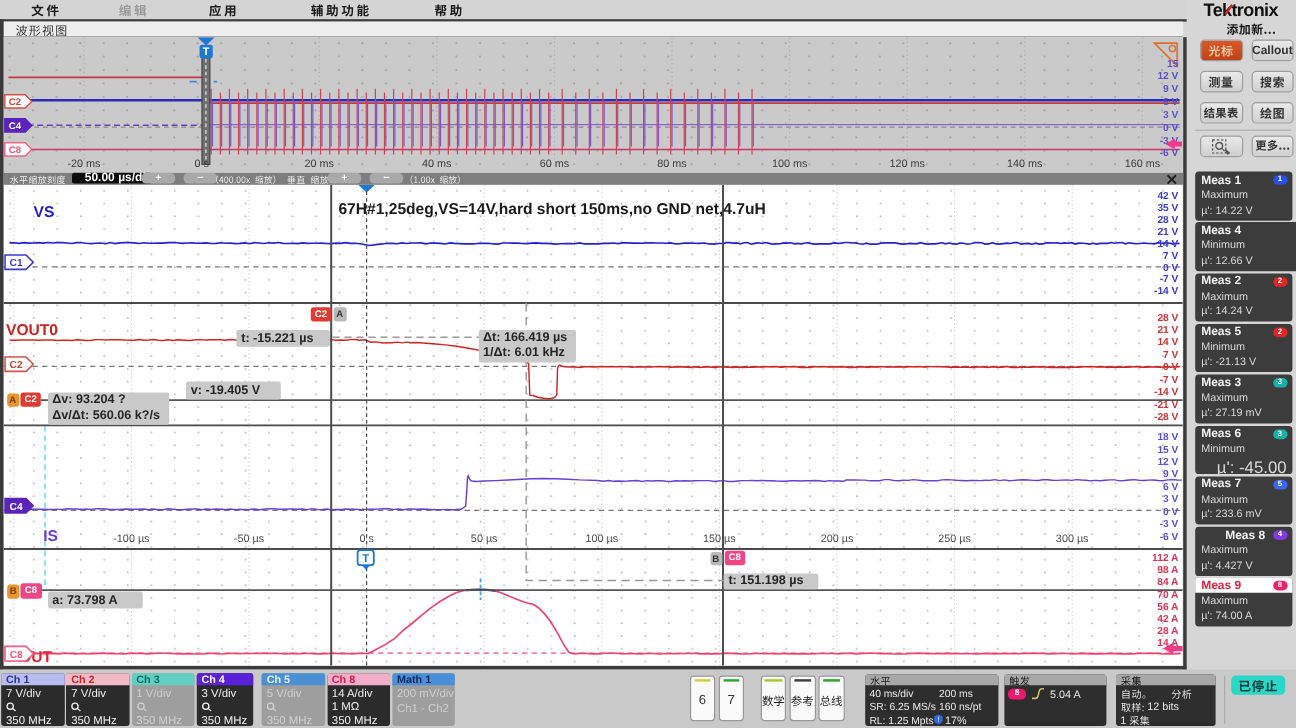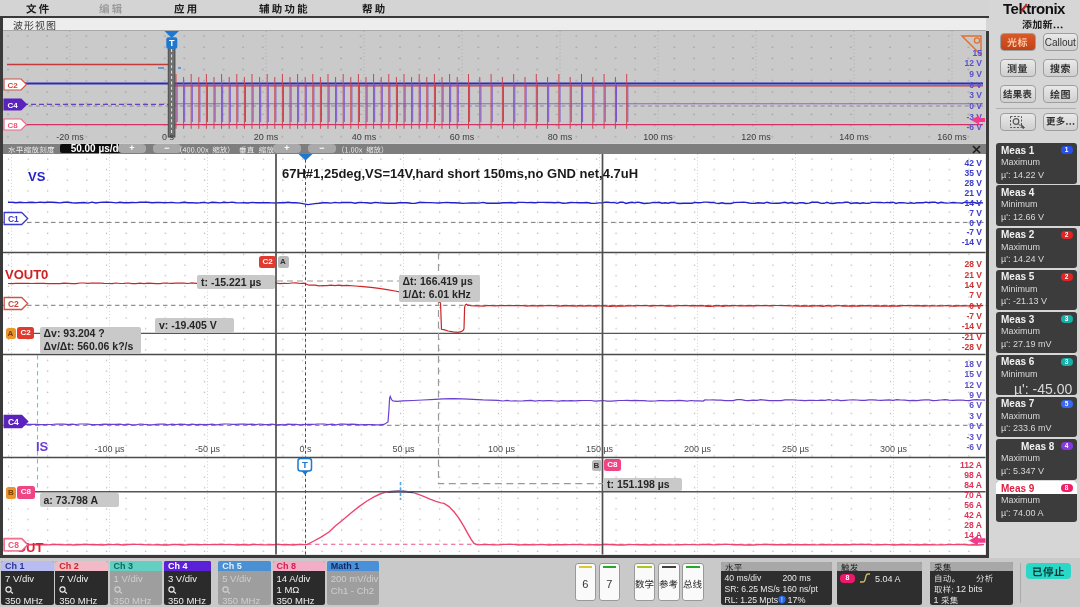--- a/index.html
+++ b/index.html
@@ -391,21 +391,21 @@
       </g>
     </svg></div>
 <div style="position:absolute;left:1000.0px;top:33.0px;width:35.5px;height:18.0px;background:linear-gradient(#d85a28,#c04318);border:1px solid #9e9e9e;border-radius:4px;color:#333;display:flex;align-items:center;justify-content:center;font-size:10px;font-weight:bold;">
     <svg style="" width="21.0" height="12.8" viewBox="0 0 21.0 12.8">
       <g fill="#ffc8a8" transform="translate(0,10.20) scale(0.01000,-0.01000)">
         <use href="#g34" x="0.0"></use>
         <use href="#g35" x="1050.0"></use>
       </g>
     </svg>
   </div>
-<div style="position:absolute;left:1042.5px;top:33.0px;width:35.5px;height:18.0px;background:linear-gradient(#e9e9e9,#cfcfcf);border:1px solid #9e9e9e;border-radius:4px;color:#333;display:flex;align-items:center;justify-content:center;font-size:10px;font-weight:normal;">Callout</div>
+<div style="position:absolute;left:1042.5px;top:33.0px;width:35.5px;height:18.0px;background:linear-gradient(#e9e9e9,#cfcfcf);border:1px solid #9e9e9e;border-radius:4px;color:#333;display:flex;align-items:center;justify-content:center;font-size:10px;font-weight:bold;">Callout</div>
 <div style="position:absolute;left:1000.0px;top:59.0px;width:35.5px;height:18.0px;background:linear-gradient(#e9e9e9,#cfcfcf);border:1px solid #9e9e9e;border-radius:4px;color:#333;display:flex;align-items:center;justify-content:center;font-size:10px;font-weight:bold;">
     <svg style="" width="21.0" height="12.8" viewBox="0 0 21.0 12.8">
       <g fill="#333" transform="translate(0,10.20) scale(0.01000,-0.01000)">
         <use href="#g36" x="0.0"></use>
         <use href="#g37" x="1050.0"></use>
       </g>
     </svg>
   </div>
 <div style="position:absolute;left:1042.5px;top:59.0px;width:35.5px;height:18.0px;background:linear-gradient(#e9e9e9,#cfcfcf);border:1px solid #9e9e9e;border-radius:4px;color:#333;display:flex;align-items:center;justify-content:center;font-size:10px;font-weight:bold;">
     <svg style="" width="21.0" height="12.8" viewBox="0 0 21.0 12.8">
@@ -490,21 +490,21 @@
 <div style="position:absolute;left:996.0px;top:396.8px;width:80.5px;height:40.5px;background:#3c3c3c;border-radius:3px;">
     <div style="position:absolute;left:5px;top:1.5px;font-size:10px;font-weight:bold;color:#f2f2f2;">Meas 7</div>
     <div style="position:absolute;right:4px;top:3px;width:12px;height:8px;border-radius:4px;background:#3a68f0;color:#fff;font-size:6.5px;font-weight:bold;text-align:center;line-height:8px;">5</div>
     <div style="position:absolute;left:5px;top:14px;font-size:9px;color:#d8d8d8;">Maximum</div>
     <div style="position:absolute;left:5px;top:26.5px;font-size:9px;color:#d8d8d8;">µ': 233.6 mV</div>
   </div>
 <div style="position:absolute;left:996.0px;top:439.1px;width:80.5px;height:40.5px;background:#3c3c3c;border-radius:3px;">
     <div style="position:absolute;left:5px;top:1.5px;font-size:10px;font-weight:bold;color:#f2f2f2;padding-left:20px;">Meas 8</div>
     <div style="position:absolute;right:4px;top:3px;width:12px;height:8px;border-radius:4px;background:#8838e0;color:#fff;font-size:6.5px;font-weight:bold;text-align:center;line-height:8px;">4</div>
     <div style="position:absolute;left:5px;top:14px;font-size:9px;color:#d8d8d8;">Maximum</div>
-    <div style="position:absolute;left:5px;top:26.5px;font-size:9px;color:#d8d8d8;">µ': 5.347 V</div>
+    <div style="position:absolute;left:5px;top:26.5px;font-size:9px;color:#d8d8d8;">µ': 4.427 V</div>
   </div>
 <div style="position:absolute;left:996.0px;top:481.4px;width:80.5px;height:40.5px;background:#3c3c3c;border-radius:3px;">
     <div style="position:absolute;left:0;top:0;right:0;height:13px;background:#fff;border-radius:3px 3px 0 0;"></div>
     <div style="position:absolute;left:5px;top:1.5px;font-size:10px;font-weight:bold;color:#e02040;">Meas 9</div>
     <div style="position:absolute;right:4px;top:3px;width:12px;height:8px;border-radius:4px;background:#f02068;color:#fff;font-size:6.5px;font-weight:bold;text-align:center;line-height:8px;">8</div>
     <div style="position:absolute;left:5px;top:14px;font-size:9px;color:#d8d8d8;">Maximum</div>
     <div style="position:absolute;left:5px;top:26.5px;font-size:9px;color:#d8d8d8;">µ': 74.00 A</div>
   </div>
 <div style="position:absolute;left:0.0px;top:558.0px;width:1080.0px;height:49.0px;background:#c9c9c9;"></div>
 <div style="position:absolute;left:1.0px;top:560.5px;width:52.5px;height:44.0px;background:#2b2b2b;border-radius:2.5px;">

